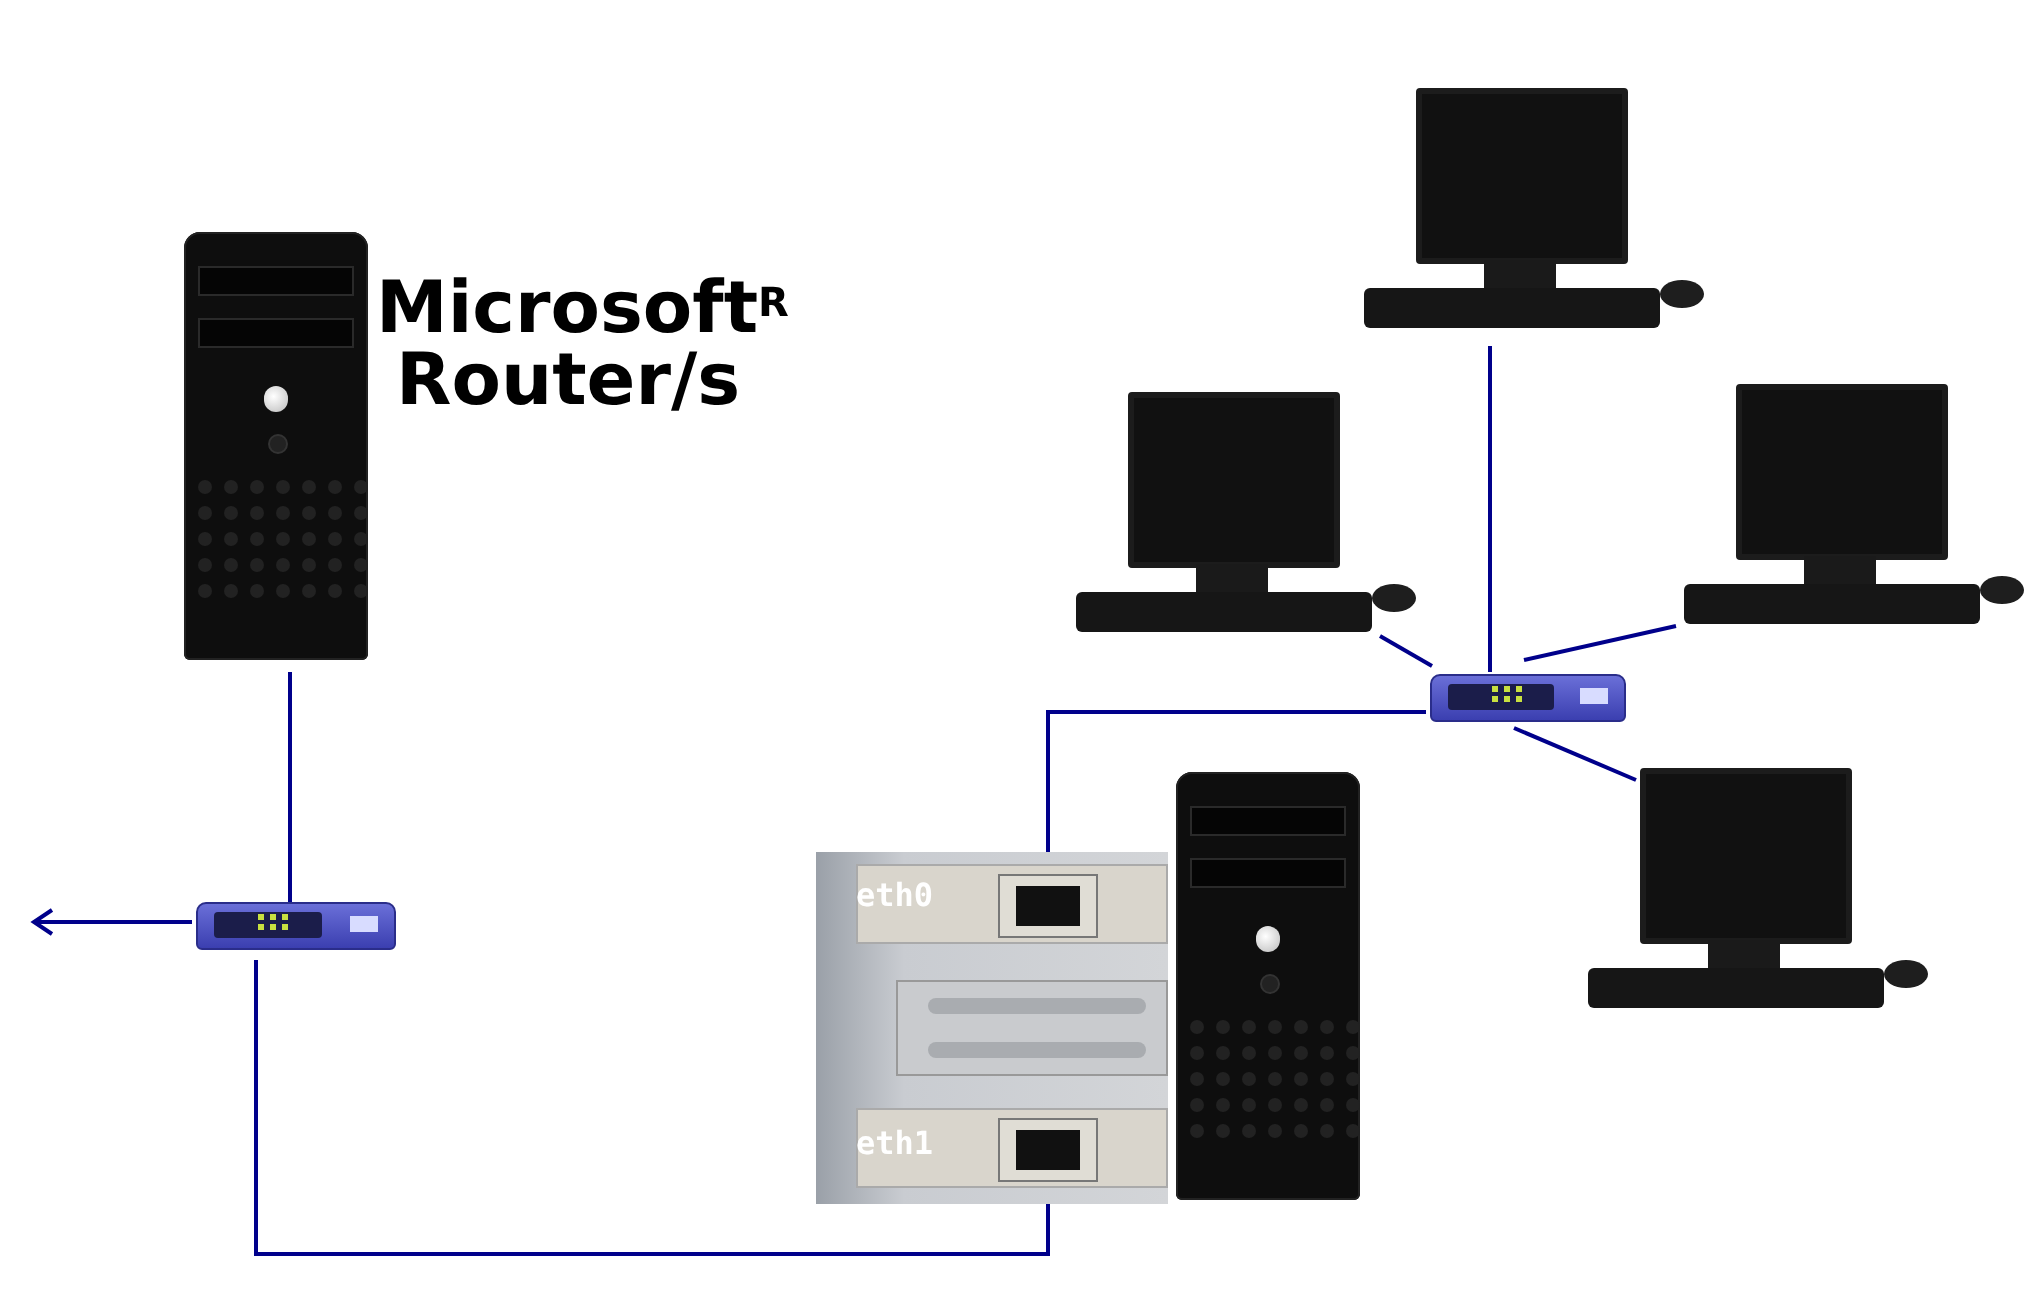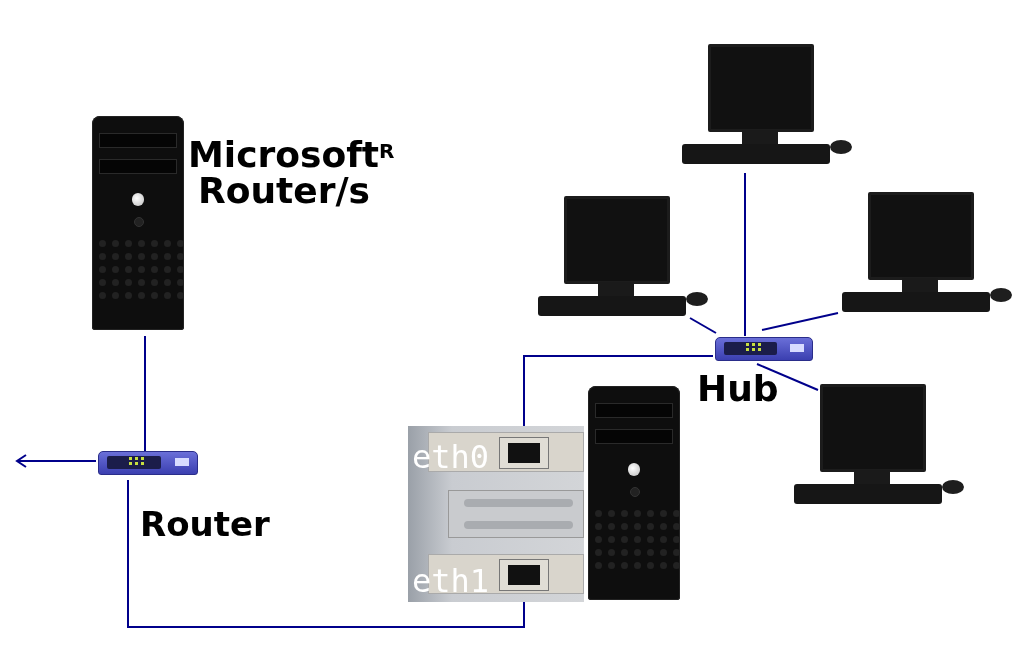--- a/index.html
+++ b/index.html
@@ -21,21 +21,21 @@
   .pc .stand{position:absolute;background:#1a1a1a;}
   .pc .kbd{position:absolute;background:#161616;border-radius:3px;}
   .pc .mouse{position:absolute;background:#1e1e1e;border-radius:50%;}
   #nicphoto{position:absolute;left:408px;top:398px;width:176px;height:176px;background:linear-gradient(90deg,#9aa0a8,#c9ccd1 25%,#d3d5d8);}
   .nic{position:absolute;left:20px;right:0;height:38px;background:#d9d5cc;border:1px solid #aaa;}
   .rj45{position:absolute;left:70px;top:4px;width:48px;height:30px;background:#e0ddd5;border:1px solid #777;}
   .rj45 i{position:absolute;left:8px;top:5px;width:32px;height:20px;background:#111;}
   .nicled{position:absolute;width:9px;height:9px;border-radius:50%;background:#333;left:160px;}
   .blank{position:absolute;left:40px;right:0;top:64px;height:46px;background:#c9cbce;border:1px solid #999;}
   .blank i{position:absolute;left:15px;right:10px;height:8px;border-radius:4px;background:#a9acb0;}
-  .ethlbl{position:absolute;font-family:"DejaVu Sans Mono",monospace;font-weight:normal;font-size:32px;color:#fff;left:4px;}
+  .ethlbl{position:absolute;font-family:"DejaVu Sans Mono",monospace;font-weight:bold;font-size:16px;color:#fff;left:20px;}
 </style>
 </head>
 <body>
 
 <div id="stage">
 
   <svg class="lines" viewBox="0 0 1020 648">
     <g stroke="#00008b" stroke-width="2" fill="none">
       <line x1="145" y1="308" x2="145" y2="424"></line>
       <line x1="96" y1="433" x2="18" y2="433"></line>
@@ -100,21 +100,20 @@
   <div class="switch" style="left:98px;top:423px;width:98px;">
     <div class="panel"></div>
     <div class="led" style="left:30px;"></div>
       <div class="led" style="left:36px;"></div>
       <div class="led" style="left:42px;"></div>
     <div class="led" style="left:30px;top:10px;"></div>
       <div class="led" style="left:36px;top:10px;"></div>
       <div class="led" style="left:42px;top:10px;"></div>
     <div class="badge"></div>
   </div>
-  <div class="lbl" style="left:140px;top:476px;font-size:34px;">Router</div>
 
   <div id="nicphoto">
     <div class="nic" style="top:6px;">
       <div class="rj45">
           <i></i>
         </div>
       <div class="nicled" style="top:6px;"></div>
         <div class="nicled" style="top:22px;"></div>
     </div>
     <div class="ethlbl" style="top:12px;">eth0</div>
@@ -179,21 +178,20 @@
   <div class="switch" style="left:715px;top:309px;width:96px;">
     <div class="panel"></div>
     <div class="led" style="left:30px;"></div>
       <div class="led" style="left:36px;"></div>
       <div class="led" style="left:42px;"></div>
     <div class="led" style="left:30px;top:10px;"></div>
       <div class="led" style="left:36px;top:10px;"></div>
       <div class="led" style="left:42px;top:10px;"></div>
     <div class="badge"></div>
   </div>
-  <div class="lbl" style="left:697px;top:340px;font-size:36px;">Hub</div>
 
   <div class="pc" style="left:682px;top:16px;">
     <div class="monitor" style="left:26px;top:0;width:100px;height:82px;"></div>
     <div class="stand" style="left:60px;top:86px;width:36px;height:14px;"></div>
     <div class="kbd" style="left:0;top:100px;width:148px;height:20px;"></div>
     <div class="mouse" style="left:148px;top:96px;width:22px;height:14px;"></div>
   </div>
   <div class="pc" style="left:538px;top:168px;">
     <div class="monitor" style="left:26px;top:0;width:100px;height:82px;"></div>
     <div class="stand" style="left:60px;top:86px;width:36px;height:14px;"></div>

